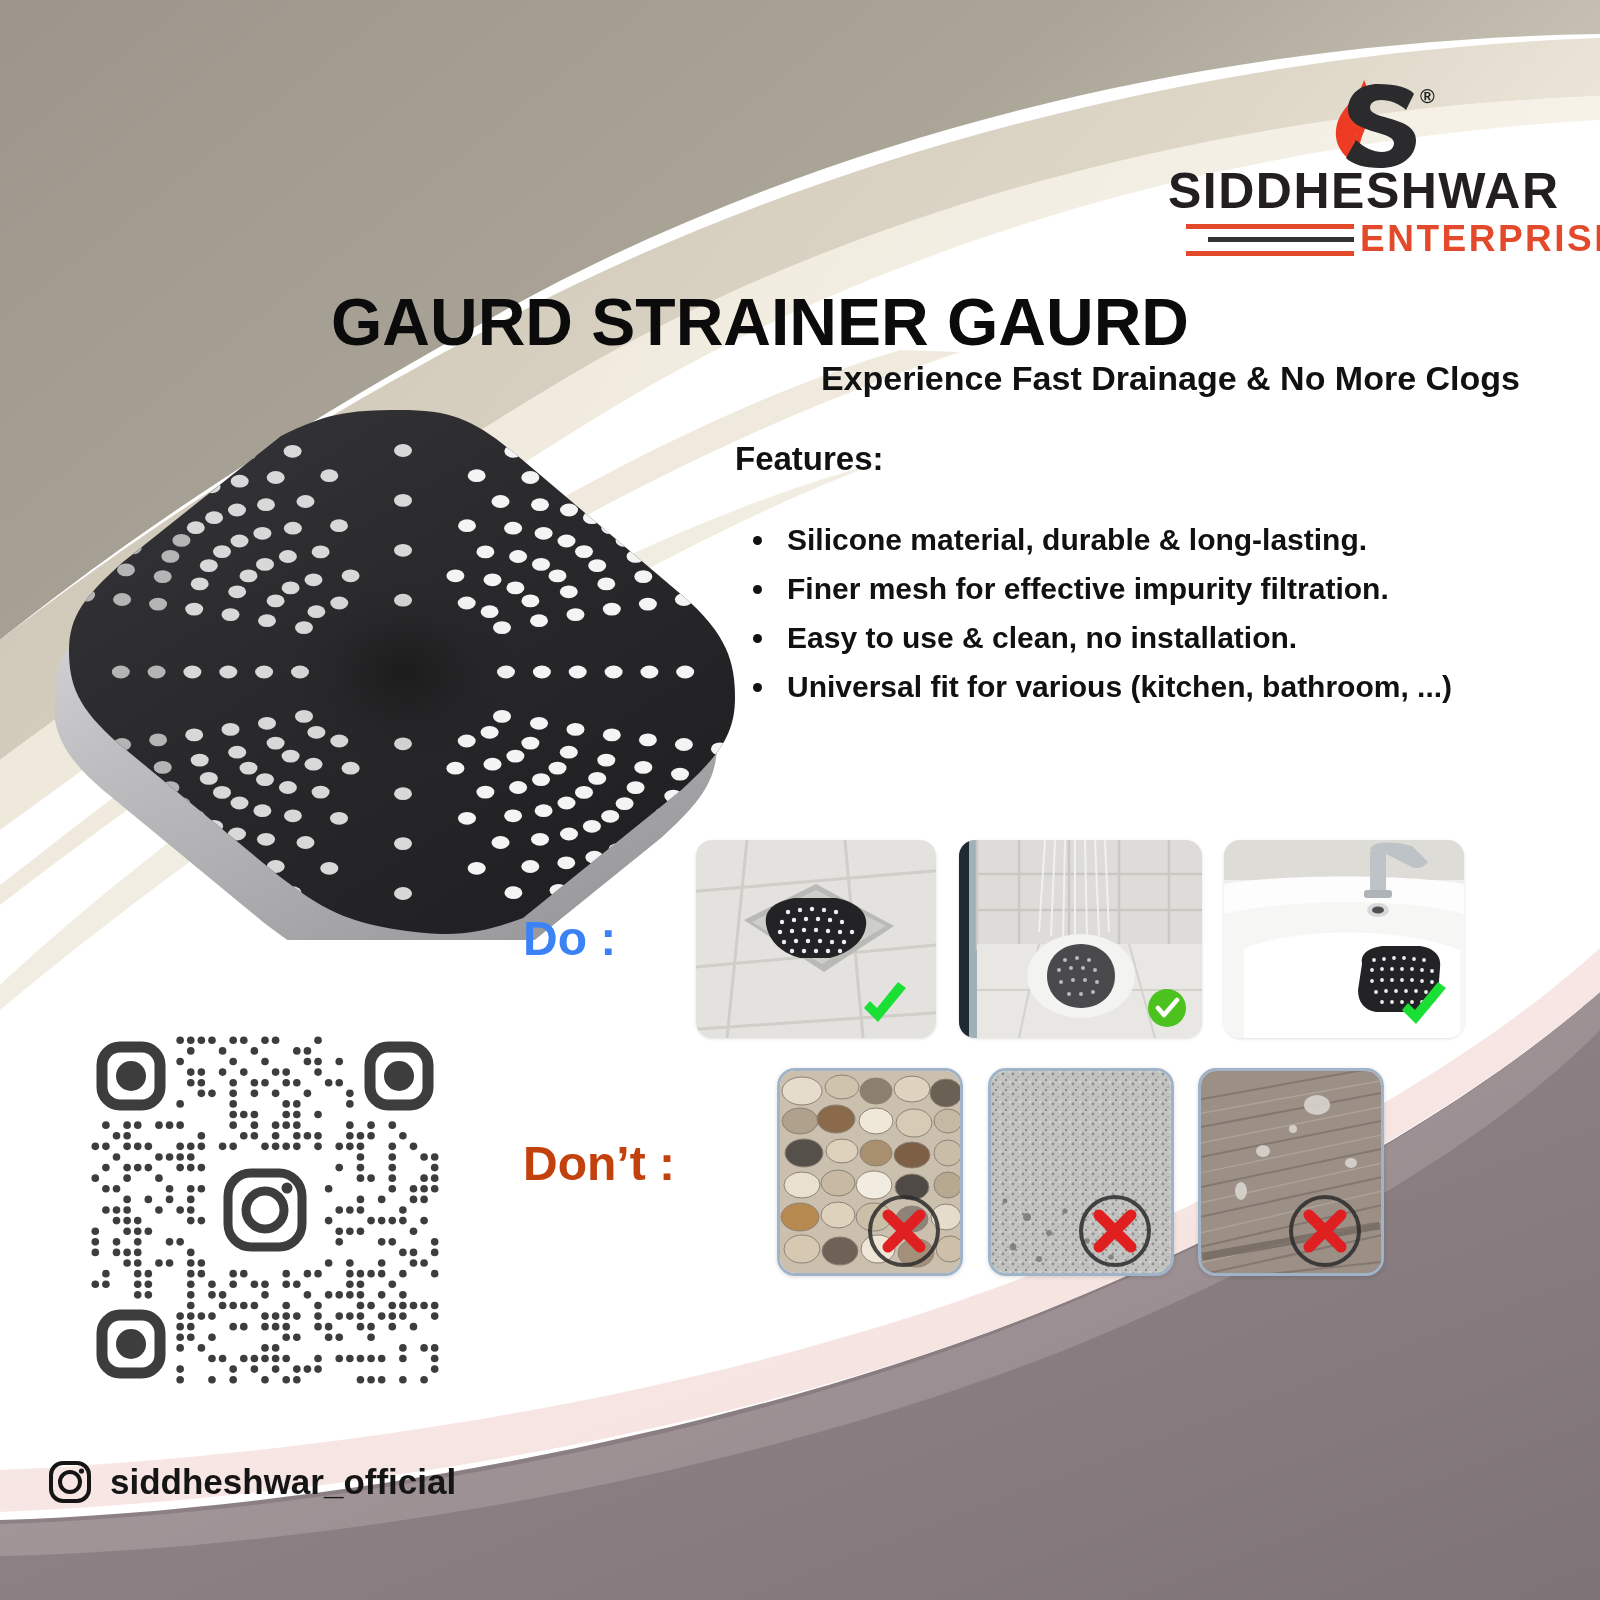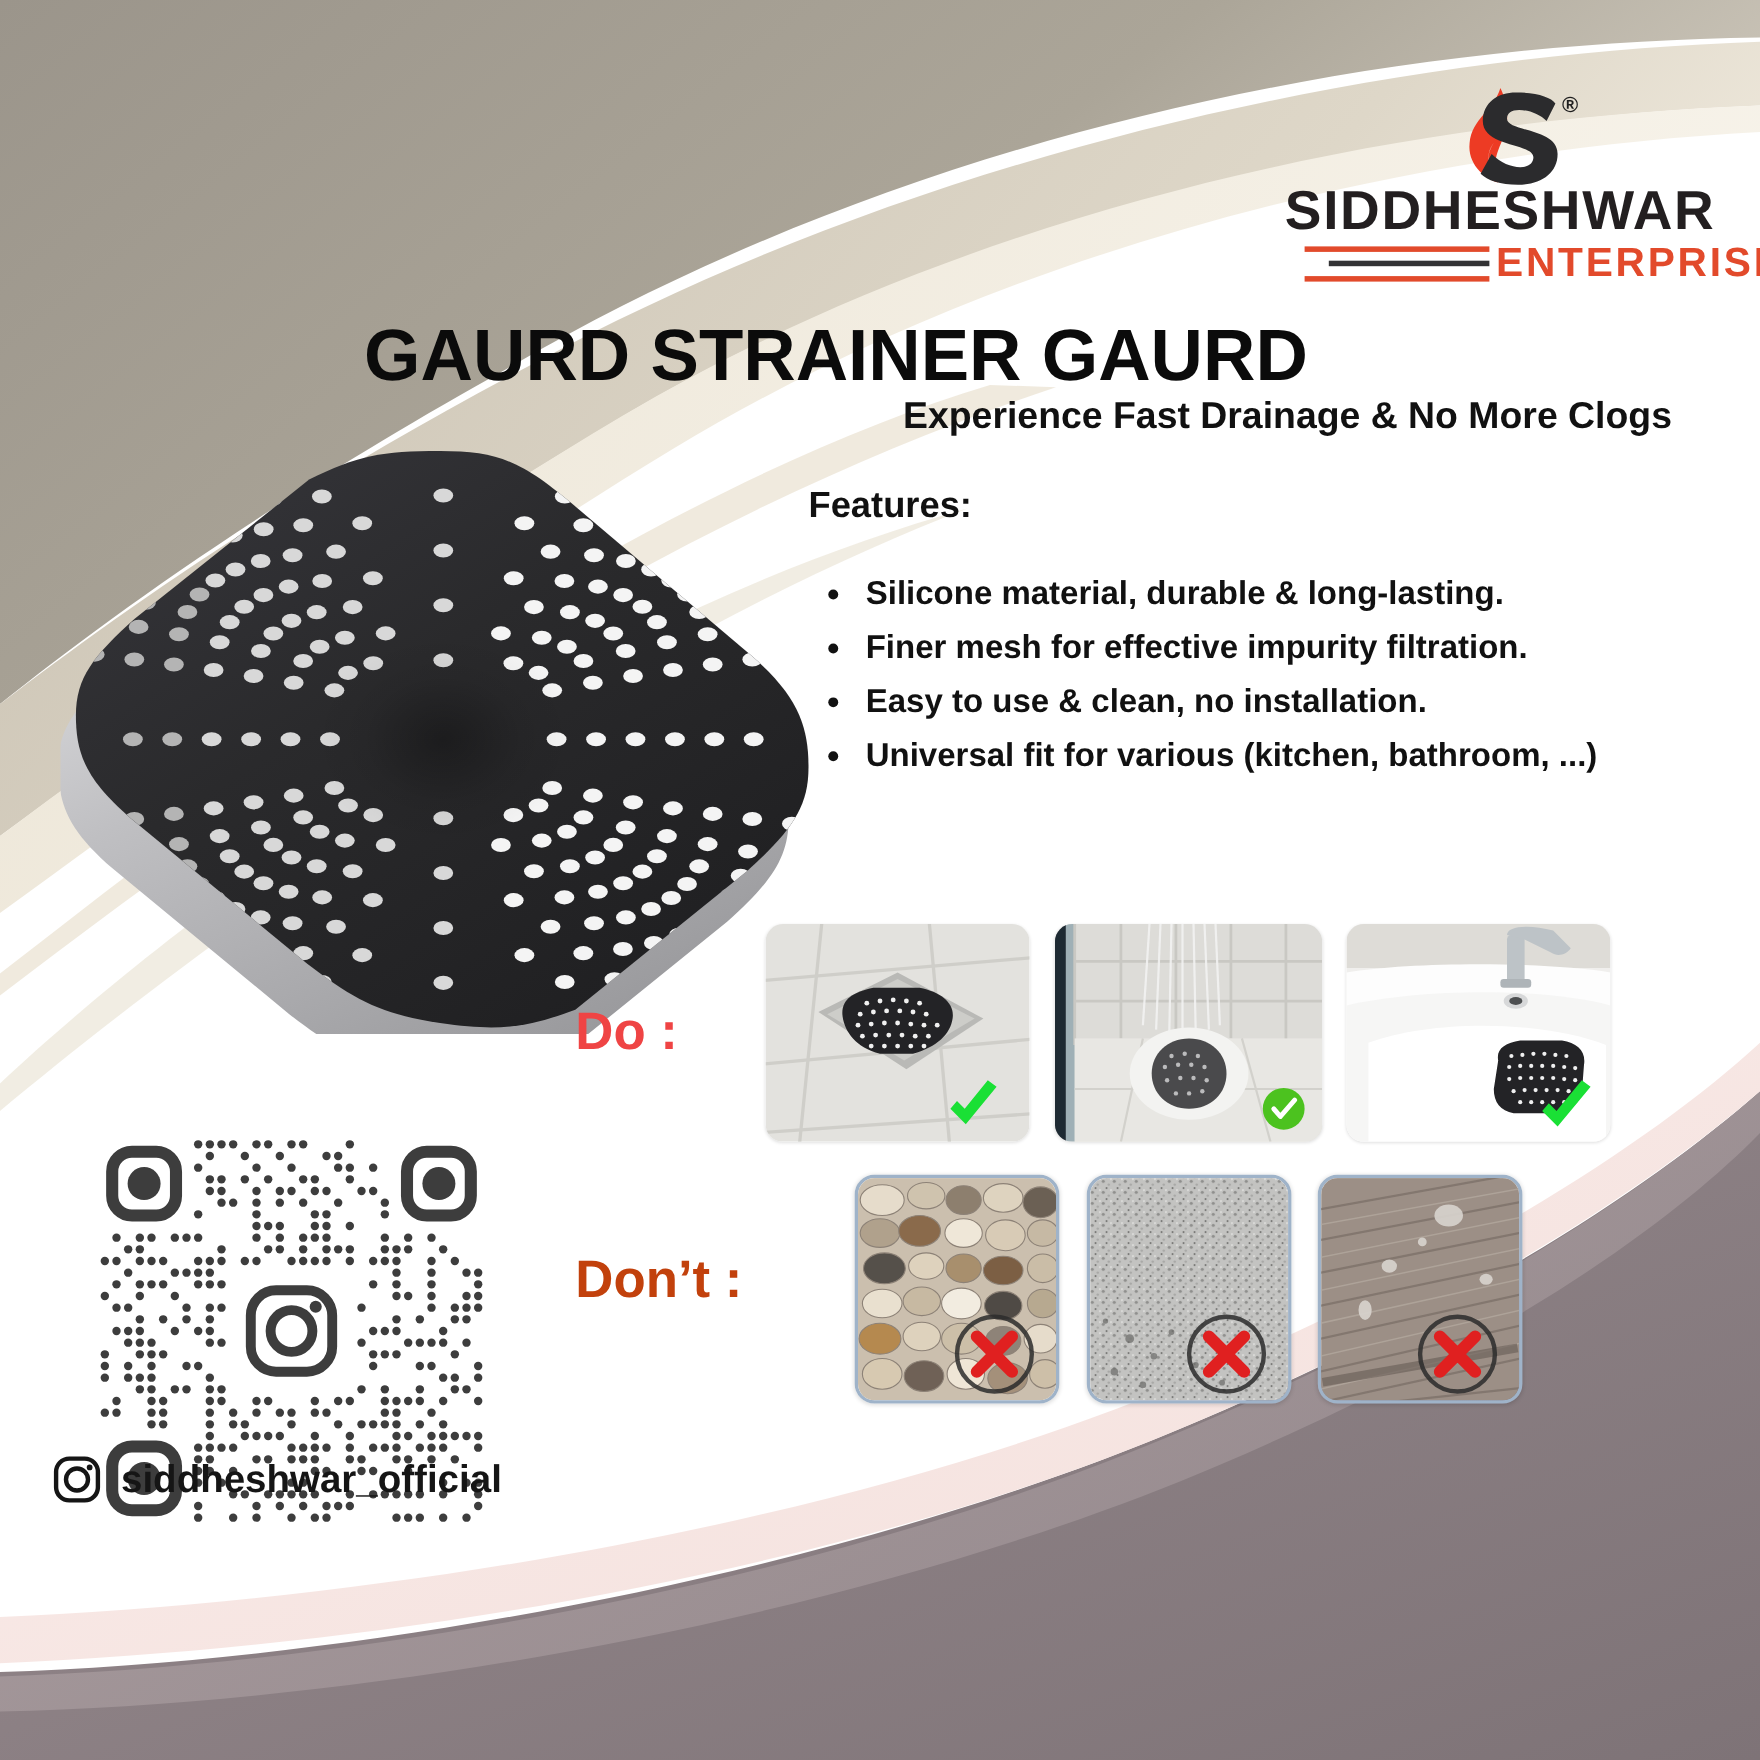--- a/index.html
+++ b/index.html
@@ -42,32 +42,32 @@
   .features{position:absolute;left:735px;top:440px;width:810px;}
   .features-heading{font-size:33px;font-weight:700;color:#111;margin:0 0 42px 0;}
   .feat-list{list-style:none;margin:0;padding:0;}
   .feat-item{position:relative;padding-left:52px;margin-bottom:9px;
     font-size:30px;font-weight:700;color:#111;line-height:1.33;}
   .feat-item::before{content:"";position:absolute;left:18px;top:16px;
     width:9px;height:9px;border-radius:50%;background:#111;}
 
   
   .do-label{position:absolute;left:523px;top:915px;font-size:48px;font-weight:700;
-    color:#ef4444;line-height:1;}
+    color:#3b82f6;line-height:1;}
   .dont-label{position:absolute;left:523px;top:1140px;font-size:48px;font-weight:700;
     color:#c2410c;line-height:1;}
 
   .thumb{position:absolute;overflow:hidden;border-radius:16px;}
   .do-thumb{box-shadow:0 1px 3px rgba(0,0,0,.12);}
   .dont-thumb{border:3px solid #9fb3c9;border-radius:18px;box-shadow:0 1px 4px rgba(0,0,0,.14);}
   .thumb svg{display:block;width:100%;height:100%;}
 
   
   .qr{position:absolute;left:90px;top:1035px;width:350px;height:350px;}
-  .handle{position:absolute;left:48px;top:1321px;width:460px;height:52px;}
+  .handle{position:absolute;left:48px;top:1458px;width:460px;height:52px;}
   .handle-icon{position:absolute;left:0;top:2px;width:44px;height:44px;}
   .handle-text{position:absolute;left:62px;top:2px;font-size:35px;font-weight:700;
     color:#151515;line-height:44px;white-space:nowrap;}
 </style>
 </head>
 <body>
 
 <div id="stage">
 
   <svg class="bg-layer" viewBox="0 0 1600 1600" preserveAspectRatio="none">

